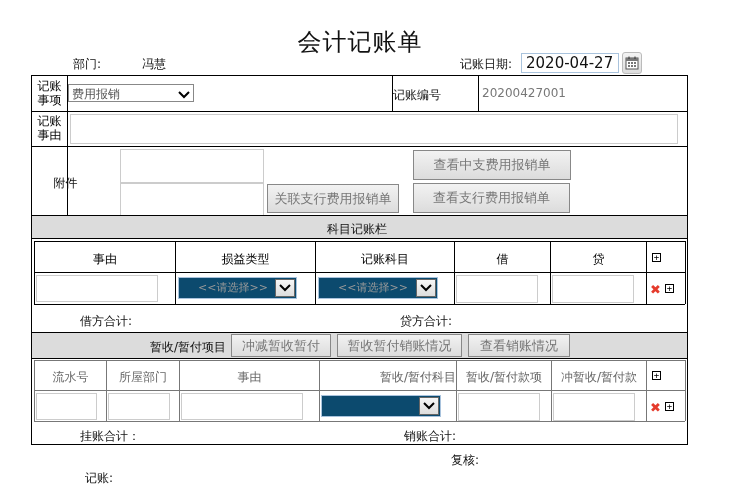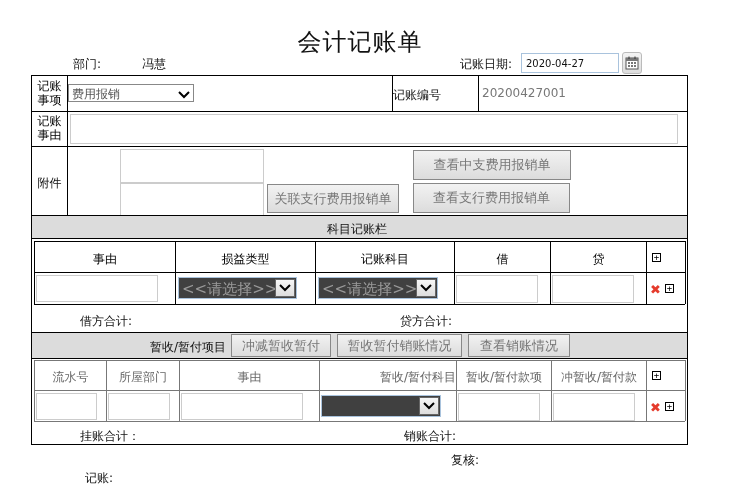--- a/index.html
+++ b/index.html
@@ -1,34 +1,34 @@
 <!DOCTYPE html>
 <html><head>
 <meta charset="utf-8">
 <style>
   * { box-sizing: border-box; margin: 0; padding: 0; }
   body { width: 752px; height: 490px; background: #fff; font-family: "DejaVu Sans", "Liberation Sans", sans-serif; font-size: 12px; color: #000; position: relative; overflow: hidden; }
   .abs { position: absolute; }
   .title { left: 0; width: 720px; top: 20px; text-align: center; font-size: 24px; color: #111; letter-spacing: 1px; margin-top: 6px; }
   .lbl { font-size: 12px; color: #111; white-space: nowrap; }
-  .date-input { left: 521px; top: 53px; width: 98px; height: 20px; border: 1px solid #a9c3dd; font-size: 10px; padding: 1px 4px; color: #111; background: #fff; font-family: "DejaVu Sans", sans-serif; }
+  .date-input { left: 521px; top: 53px; width: 98px; height: 20px; border: 1px solid #a9c3dd; font-size: 15px; padding: 1px 4px; color: #111; background: #fff; font-family: "DejaVu Sans", sans-serif; }
   .cal-btn { left: 622px; top: 52px; width: 20px; height: 22px; border: 1px solid #bbb; border-radius: 3px; background: linear-gradient(#f4f4f4, #ddd); display:flex; align-items:center; justify-content:center; }
   .frame { left: 31px; top: 75px; width: 657px; height: 370px; border: 1px solid #000; }
   .hline { position: absolute; height: 1px; background: #000; }
   .vline { position: absolute; width: 1px; background: #000; }
   .ghline { position: absolute; height: 1px; background: #777; }
   .gvline { position: absolute; width: 1px; background: #777; }
   .rowlbl { position: absolute; text-align: center; font-size: 12px; line-height: 14px; }
   .sel { position: absolute; border: 1px solid #888; background: #fff; font-size: 12px; color: #555; padding: 1px 3px; }
   .sel .arrow { position: absolute; right: 3px; top: 0; font-size: 12px; color: #000; }
   .inp { position: absolute; border: 1px solid #ccc; background: #fff; }
   .btn { position: absolute; border: 1px solid #888; background: linear-gradient(#f2f2f2, #dcdcdc); color: #777; font-size: 13px; text-align: center; }
   .band { position: absolute; background: #dcdcdc; }
   .th { position: absolute; text-align: center; font-size: 12px; }
-  .gsel { position: absolute; border: 1px solid #a9c3dd; background: #404040; font-size: 15px; color: #999; padding: 2px 3px; }
+  .gsel { position: absolute; border: 1px solid #a9c3dd; background: #0c4a6e; font-size: 11px; color: #999; padding: 2px 19px; }
   .gsel .dd { position: absolute; right: 1px; top: 1px; width: 20px; height: 18px; border: 1px solid #666; background: linear-gradient(#f6f6f6,#ddd); display:flex; align-items:center; justify-content:center; }
   .plus { position: absolute; width: 9px; height: 9px; border: 1px solid #000; font-size: 9px; line-height: 7px; text-align: center; font-family: "DejaVu Sans Mono", monospace; }
   .xicon { position: absolute; color: #e53b2c; font-size: 13px; font-weight: bold; line-height: 10px; }
 </style>
 </head>
 <body>
 
 <div class="abs title">会计记账单</div>
 
 <span class="abs lbl" style="left:73px;top:56px;">部门:</span>
@@ -72,21 +72,21 @@
   <div class="abs" style="left:450px;top:10px;font-size:12px;color:#777;">20200427001</div>
   <div class="hline" style="left:0;top:35px;width:655px;"></div>
 
   <div class="rowlbl" style="left:0;top:38px;width:35px;">
     <div>记账</div>
       <div>事由</div>
   </div>
   <div class="inp" style="left:38px;top:38px;width:608px;height:30px;"></div>
   <div class="hline" style="left:0;top:70px;width:655px;"></div>
 
-  <div class="abs lbl" style="left:0;top:99px;width:35px;text-align:center;">附件</div>
+  <div class="abs lbl" style="left:16px;top:99px;width:35px;text-align:center;">附件</div>
   <div class="inp" style="left:88px;top:73px;width:144px;height:34px;"></div>
   <div class="inp" style="left:88px;top:107px;width:144px;height:34px;"></div>
   <div class="btn" style="left:381px;top:74px;width:158px;height:30px;line-height:28px;">查看中支费用报销单</div>
   <div class="btn" style="left:235px;top:108px;width:132px;height:29px;line-height:27px;">关联支行费用报销单</div>
   <div class="btn" style="left:381px;top:107px;width:157px;height:30px;line-height:28px;">查看支行费用报销单</div>
   <div class="hline" style="left:0;top:139px;width:655px;"></div>
 
   <div class="band" style="left:0;top:140px;width:655px;height:22px;"></div>
   <div class="abs lbl" style="left:0;top:145px;width:650px;text-align:center;">科目记账栏</div>
   <div class="hline" style="left:0;top:162px;width:655px;"></div>

